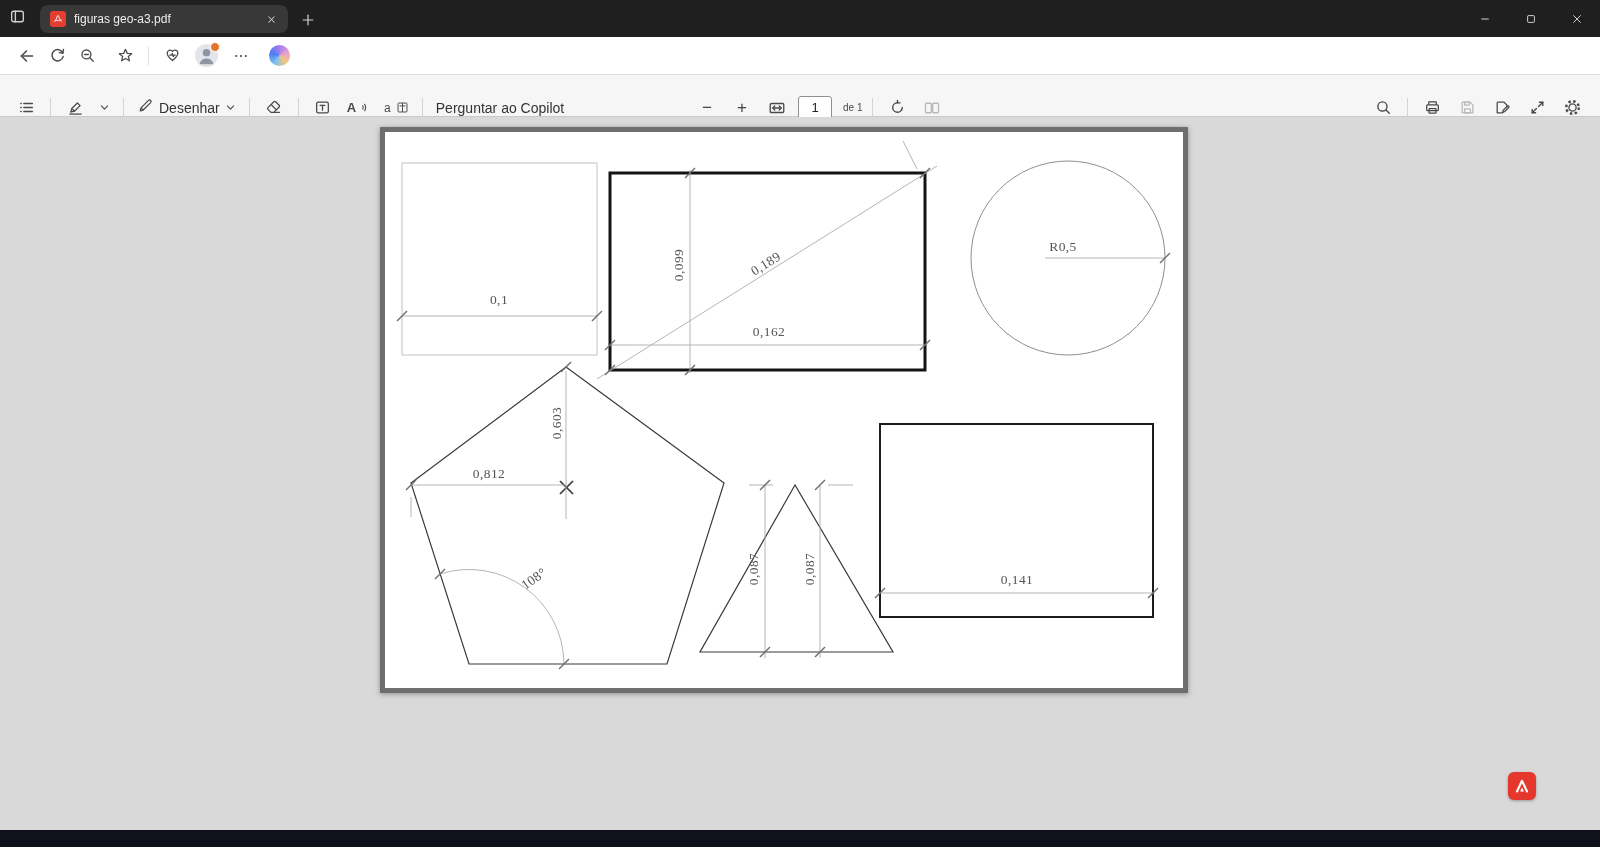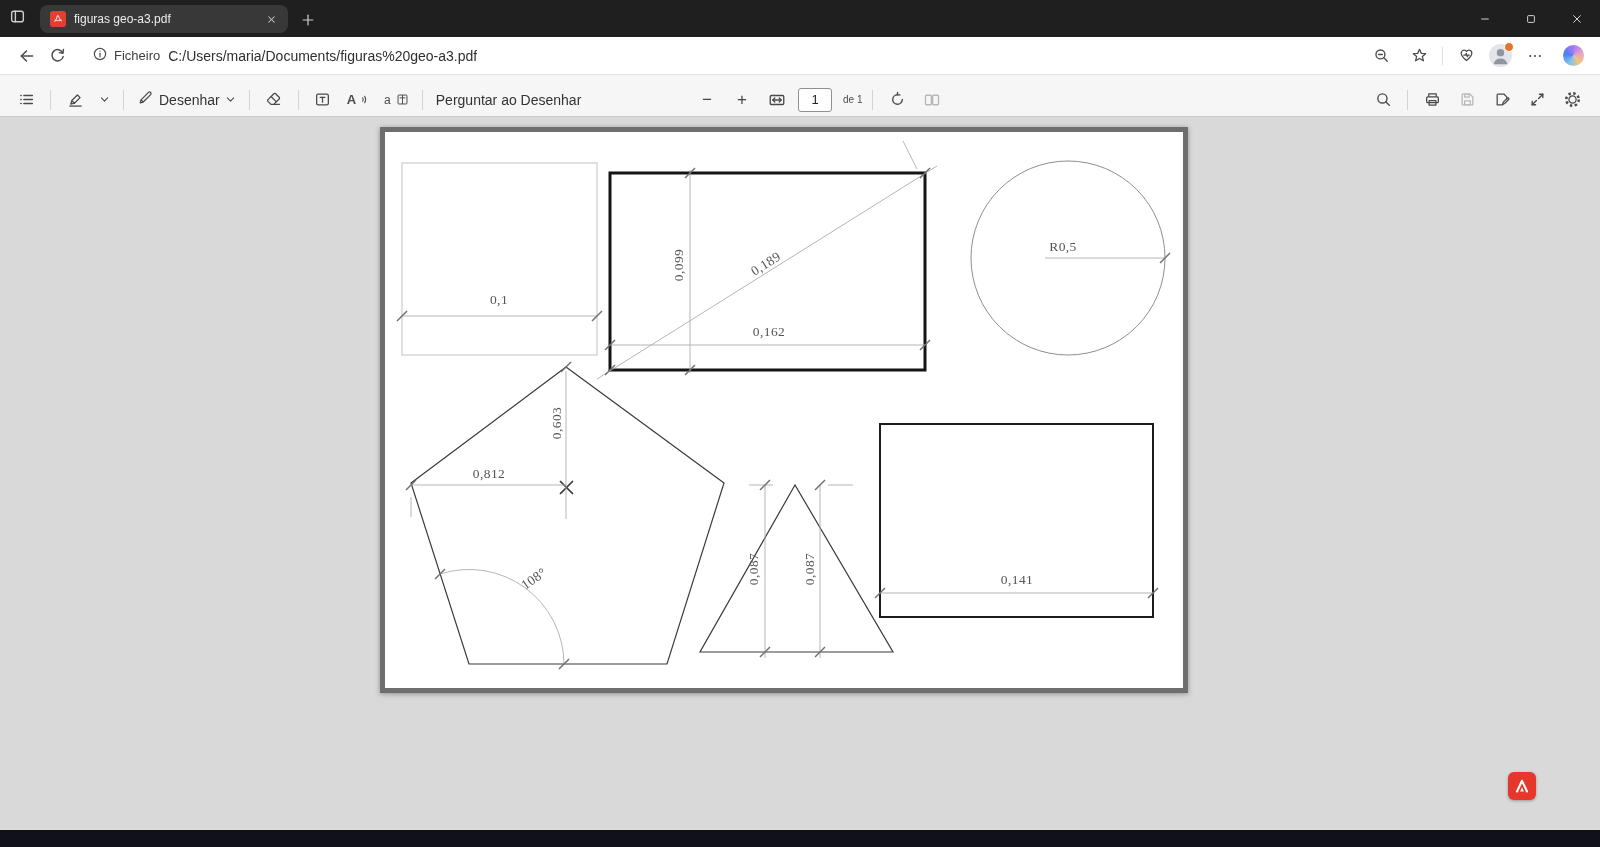--- a/index.html
+++ b/index.html
@@ -27,21 +27,21 @@
   .url-text { font-size:14px; color:#2f2f2f; white-space:nowrap; overflow:hidden; }
   .nav-right { display:flex; align-items:center; gap:8px; flex:none; }
   .vdiv { width:1px; height:18px; background:#dedede; }
   .avatar { position:relative; width:23px; height:23px; border-radius:50%; background:#e3e5ea; overflow:visible; display:flex; align-items:center; justify-content:center; }
   .avatar::after { content:""; position:absolute; right:-2px; top:-2px; width:8px; height:8px; border-radius:50%; background:#e2762c; border:1.5px solid #fff; }
   .copilot-badge { width:21px; height:21px; border-radius:50%;
       background:conic-gradient(from 210deg,#7ec3f0,#4f7df2,#9d7bf4,#e59fd0,#f3c57e,#7ec3f0); }
 
   
   .pdfbar { position:relative; height:42px; background:#f6f6f6; border-bottom:1px solid #c9c9c9; box-shadow:0 1px 2px rgba(0,0,0,.08); }
-  .grp { position:absolute; top:4px; height:41px; display:flex; align-items:center; gap:7px; }
+  .grp { position:absolute; top:12px; height:41px; display:flex; align-items:center; gap:7px; }
   .grp.left { left:12px; }
   .grp.center { left:693px; }
   .grp.right { right:14px; }
   .ibtn { min-width:28px; height:30px; padding:0 3px; border-radius:4px; display:flex; align-items:center; justify-content:center; gap:5px; }
   .ibtn.narrow { min-width:16px; }
   .sep { width:1px; height:20px; background:#d4d4d4; margin:0 3px; }
   .tool-label { font-size:14px; color:#333; white-space:nowrap; }
   .glyph-btn { font-size:17px; color:#444; line-height:1; }
   .page-input { width:34px; height:24px; border:1px solid #8f8f8f; border-radius:3px; background:#fff; text-align:center; font-size:13px; color:#222; font-family:"Liberation Sans",sans-serif; }
   .page-total { font-size:10px; color:#4c4c4c; margin-left:4px; white-space:nowrap; }
@@ -129,33 +129,20 @@
           <line x1="3" y1="8" x2="13" y2="8"></line>
           <polyline points="7.5,3.5 3,8 7.5,12.5"></polyline>
         </svg>
     </div>
     <div class="nav-btn">
       <svg width="17" height="17" viewBox="0 0 16 16" fill="none" stroke="#4d4d4d" stroke-width="1.4" stroke-linecap="round" stroke-linejoin="round">
           <path d="M12.9 5.4 A5.3 5.3 0 1 0 13.3 9"></path>
           <polyline points="13.6,2.4 13.1,5.8 9.7,5.3"></polyline>
         </svg>
     </div>
-    <div class="address">
-      <div class="sec-chip">
-        <span>
-          <svg width="16" height="16" viewBox="0 0 16 16" fill="none" stroke="#4d4d4d" stroke-width="1.2" stroke-linecap="round">
-              <circle cx="8" cy="8" r="5.6"></circle>
-              <line x1="8" y1="7.3" x2="8" y2="10.8"></line>
-              <line x1="8" y1="5" x2="8" y2="5.2"></line>
-            </svg>
-        </span>
-        <span class="sec-label">Ficheiro</span>
-      </div>
-      <span class="url-text">C:/Users/maria/Documents/figuras%20geo-a3.pdf</span>
-    </div>
     <div class="nav-right">
       <div class="nav-btn">
         <svg width="17" height="17" viewBox="0 0 16 16" fill="none" stroke="#4d4d4d" stroke-width="1.3" stroke-linecap="round">
             <circle cx="7" cy="7" r="4.2"></circle>
             <line x1="10.2" y1="10.2" x2="13.4" y2="13.4"></line>
             <line x1="5.2" y1="7" x2="8.8" y2="7"></line>
           </svg>
       </div>
       <div class="nav-btn">
         <svg width="17" height="17" viewBox="0 0 16 16" fill="none" stroke="#4d4d4d" stroke-width="1.2" stroke-linejoin="round">
@@ -254,21 +241,21 @@
       <div class="ibtn">
         <span class="tr-letter">a</span>
         <svg width="13" height="13" viewBox="0 0 16 16" fill="none" stroke="#4a4a4a" stroke-width="1.2" stroke-linejoin="round">
             <rect x="2.5" y="2.5" width="11" height="11" rx="1"></rect>
             <line x1="4.5" y1="6" x2="11.5" y2="6"></line>
             <line x1="8" y1="2.5" x2="8" y2="13.5"></line>
           </svg>
       </div>
       <div class="sep"></div>
       <div class="ibtn">
-        <span class="tool-label">Perguntar ao Desenhar</span>
+        <span class="tool-label">Perguntar ao Copilot</span>
       </div>
     </div>
 
     <div class="grp center">
       <div class="ibtn glyph-btn">−</div>
       <div class="ibtn glyph-btn">+</div>
       <div class="ibtn">
         <svg width="18" height="18" viewBox="0 0 16 16" fill="none" stroke="#4a4a4a" stroke-width="1.2" stroke-linecap="round" stroke-linejoin="round">
             <rect x="2" y="4" width="12" height="8" rx="1"></rect>
             <line x1="4.3" y1="8" x2="11.7" y2="8"></line>

